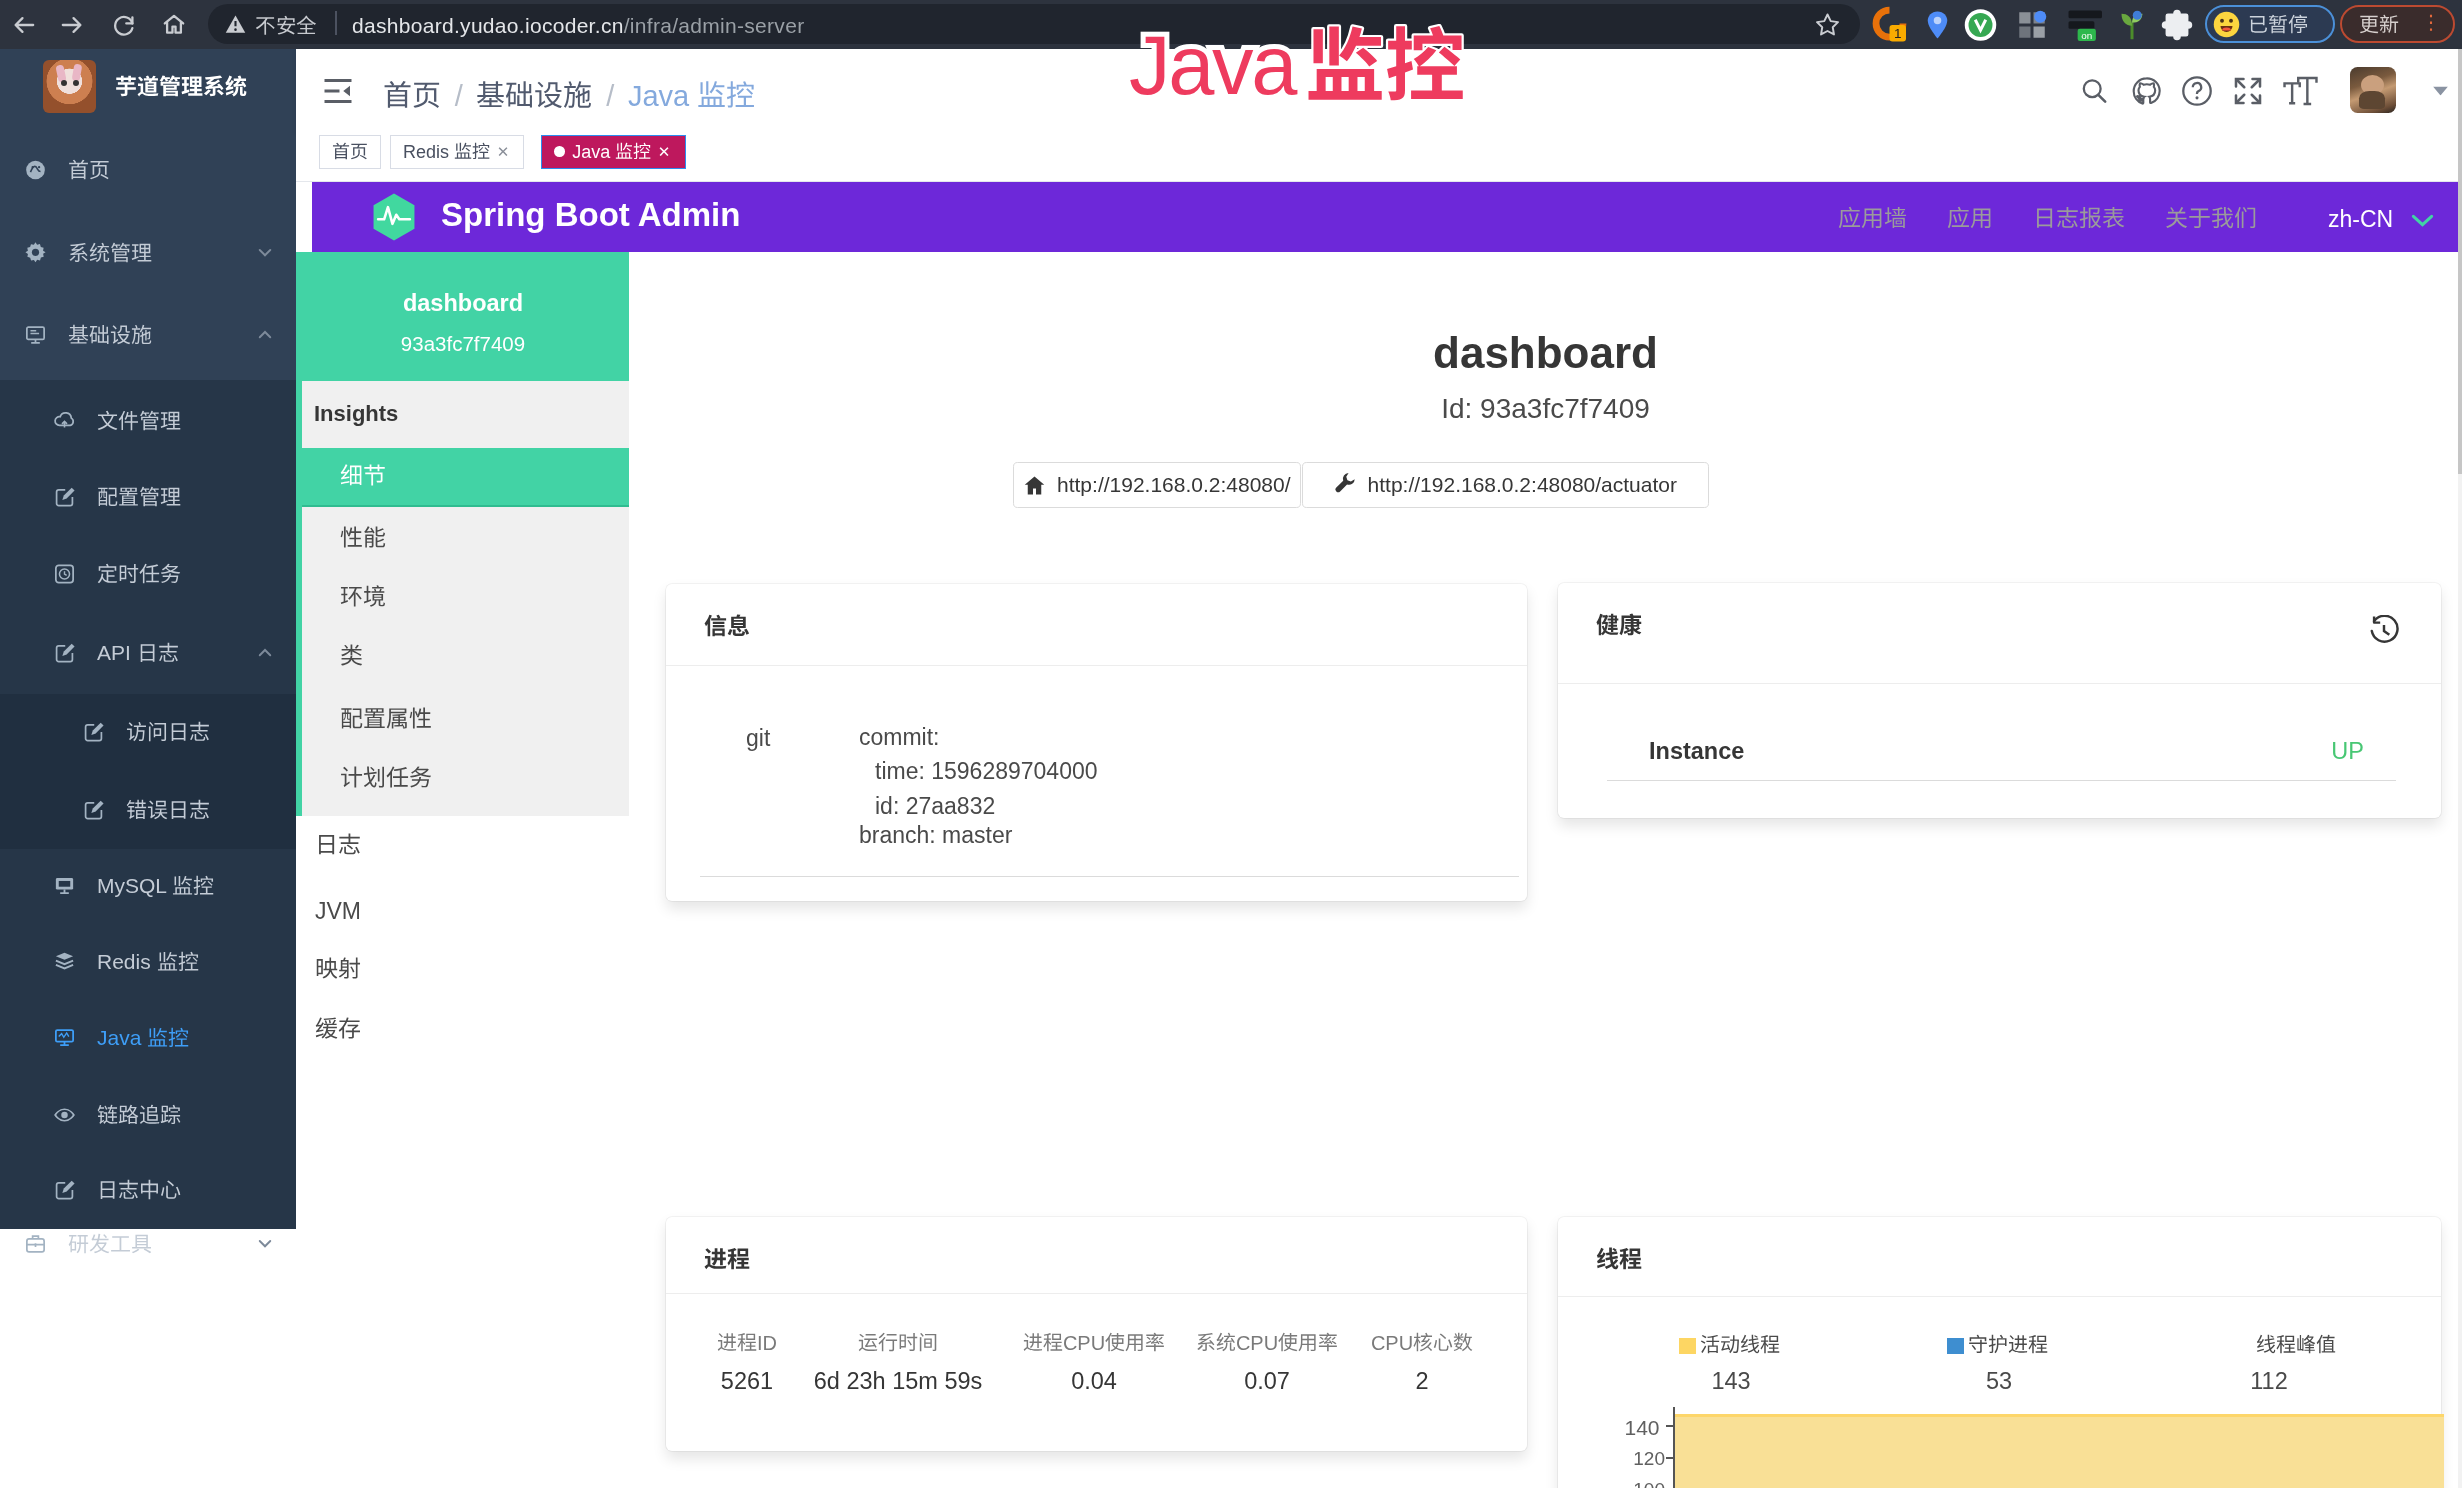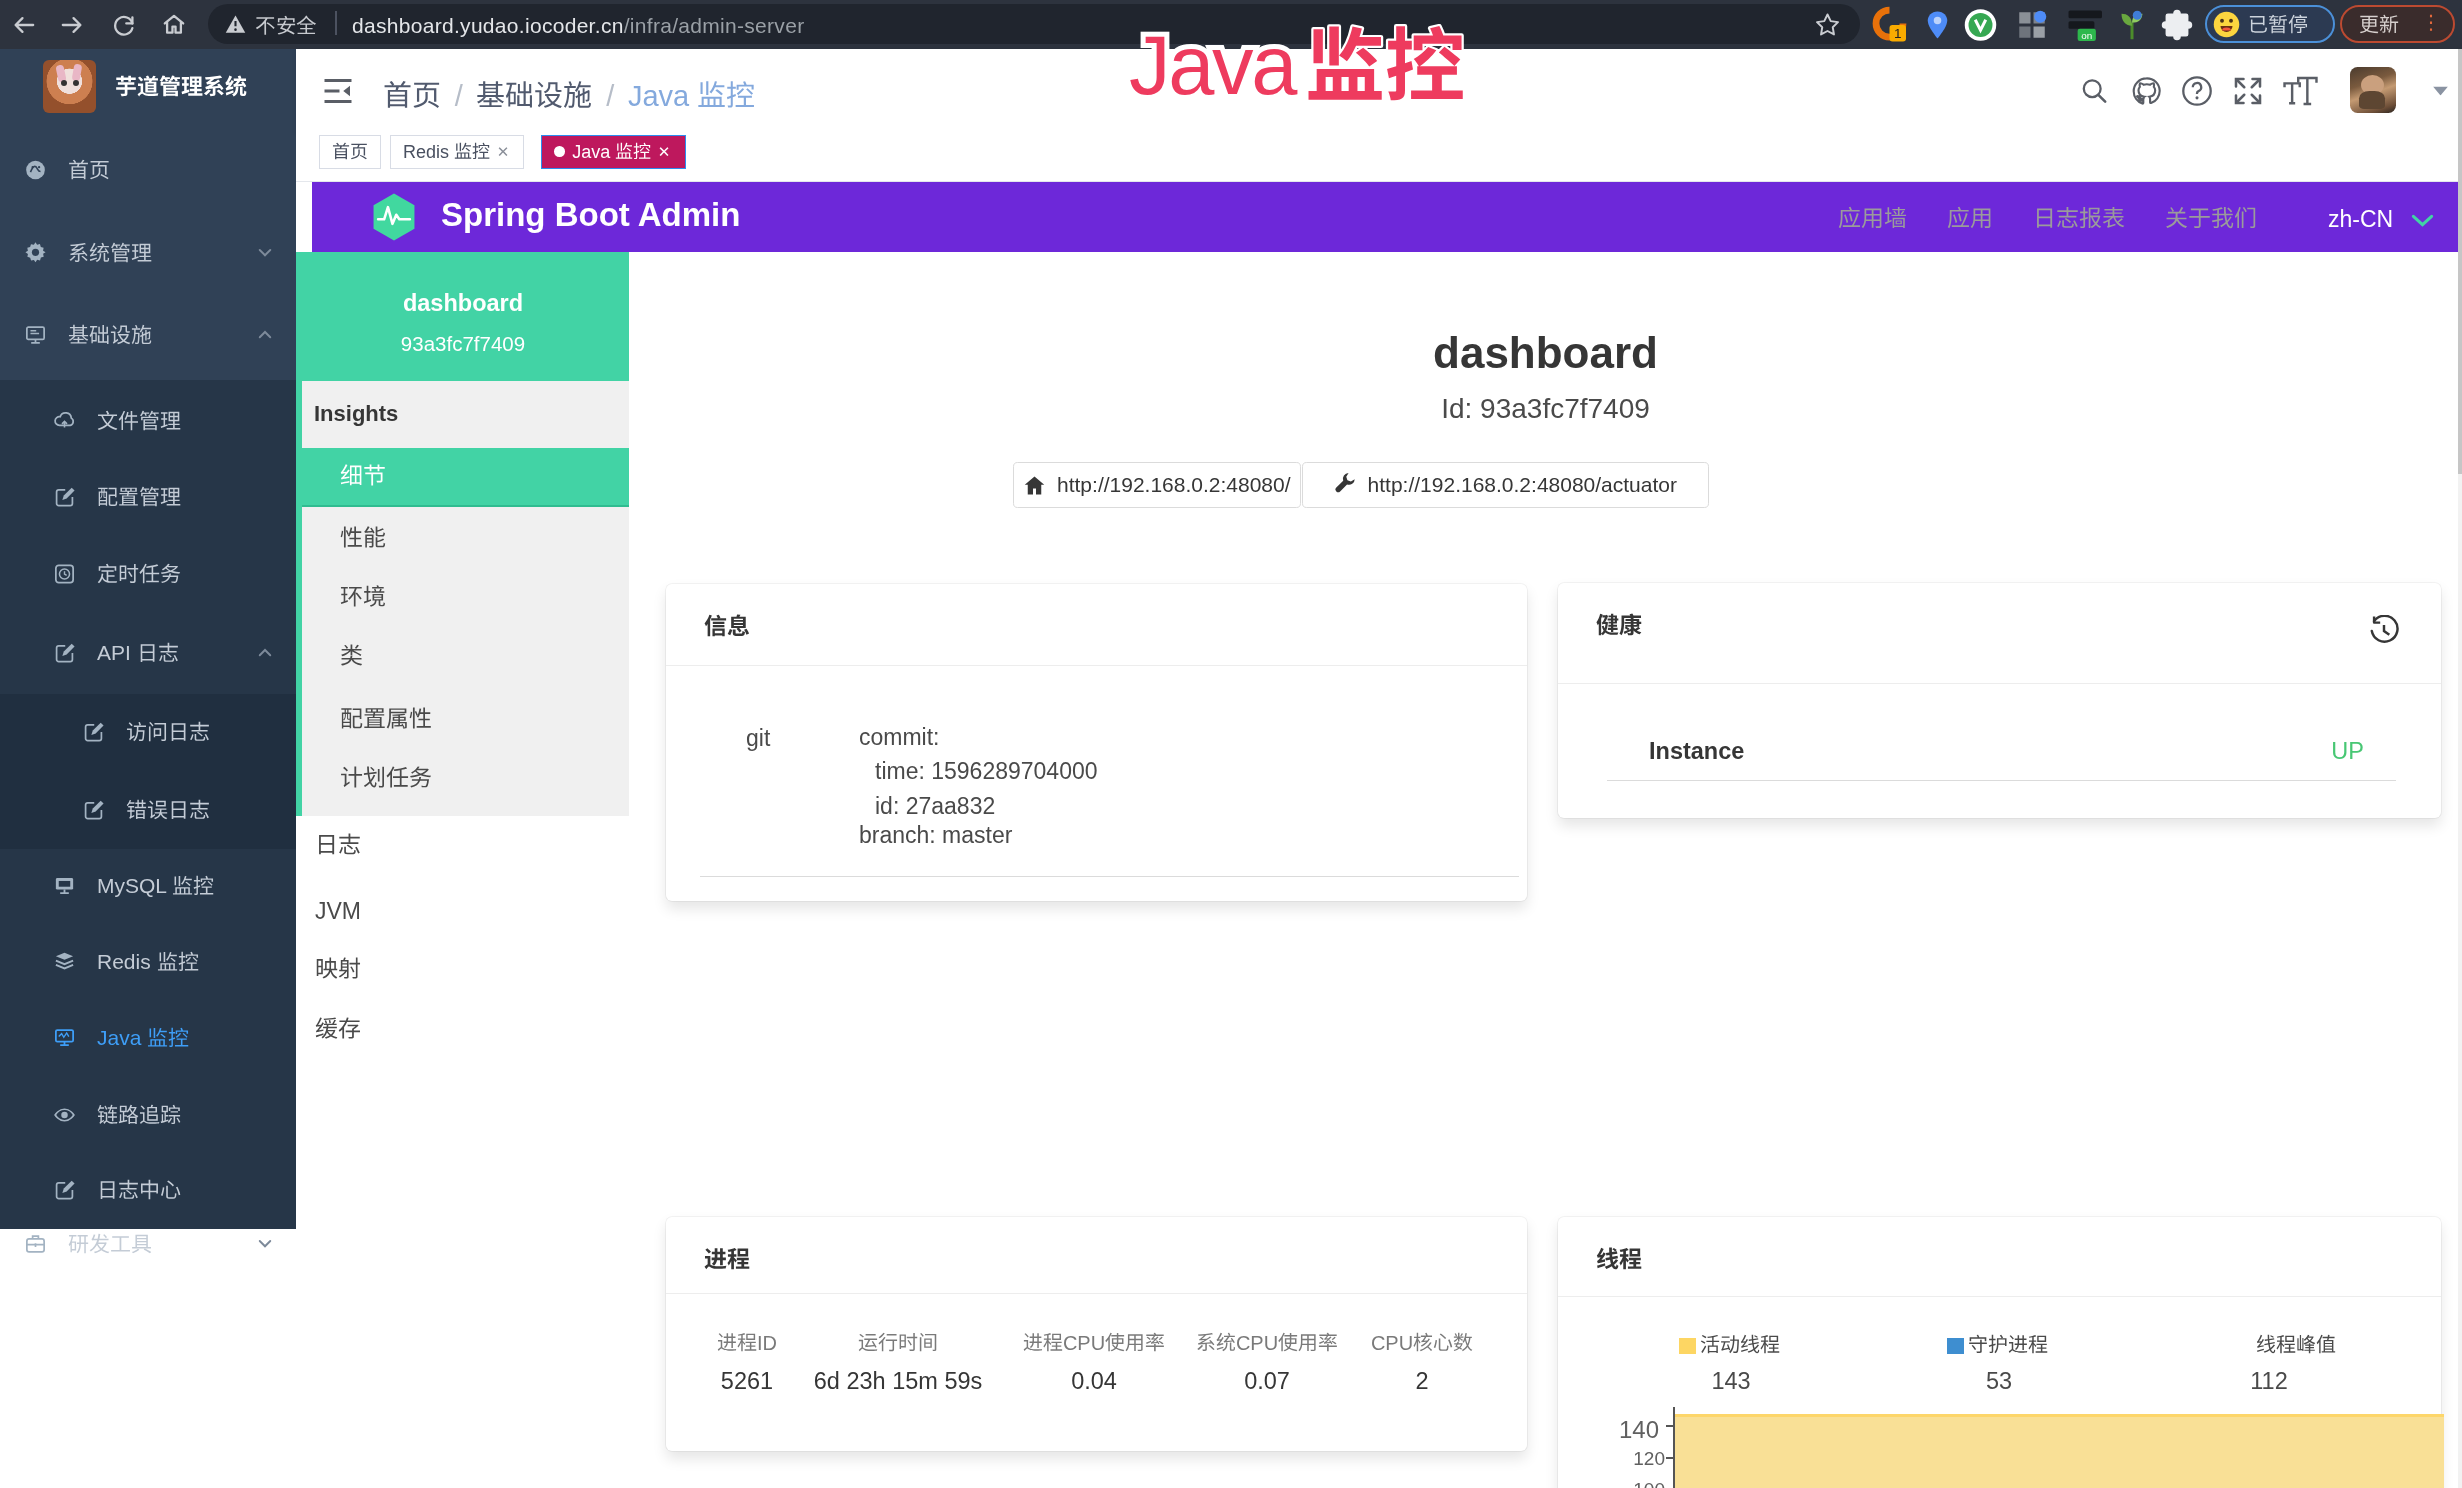--- a/index.html
+++ b/index.html
@@ -1042,21 +1042,21 @@
         </svg><svg class="cj" viewBox="0 -880 1000 1000">
           <use href="#r7a0b"></use>
         </svg><svg class="cj" viewBox="0 -880 1000 1000">
           <use href="#r5cf0"></use>
         </svg><svg class="cj" viewBox="0 -880 1000 1000">
           <use href="#r503c"></use>
         </svg></div>
       <div class="abs" style="left:173px;top:151px;transform:translateX(-50%);font-size:23.5px;color:#4a4a4a">143</div>
       <div class="abs" style="left:441px;top:151px;transform:translateX(-50%);font-size:23.5px;color:#4a4a4a">53</div>
       <div class="abs" style="left:711px;top:151px;transform:translateX(-50%);font-size:23.5px;color:#4a4a4a">112</div>
-      <div class="abs" style="left:61px;top:199px;font-size:24px;color:#606060;width:46px;text-align:left">140</div>
+      <div class="abs" style="left:61px;top:199px;font-size:21px;color:#606060;width:46px;text-align:center">140</div>
       <div class="abs" style="left:61px;top:231px;font-size:19px;color:#606060;width:46px;text-align:right">120</div>
       <div class="abs" style="left:61px;top:262px;font-size:19px;color:#606060;width:46px;text-align:right">100</div>
       <div class="abs" style="left:115px;top:190px;width:2.3px;height:129px;background:#555"></div>
       <div class="abs" style="left:108px;top:208px;width:6.8px;height:2.3px;background:#555"></div>
       <div class="abs" style="left:108px;top:240px;width:6.8px;height:2.3px;background:#555"></div>
       <div class="abs" style="left:117px;top:197px;width:769px;height:121px;background:#f9e096;border-top:3px solid #fdd66a"></div>
     </div>
   </div>
 <div class="abs" style="left:1129px;top:18px;font-size:83px;letter-spacing:-2.3px;white-space:nowrap;z-index:50">
     <span class="abs" style="left:0;top:0;color:#fff;-webkit-text-stroke:10px #fff">Java</span>

